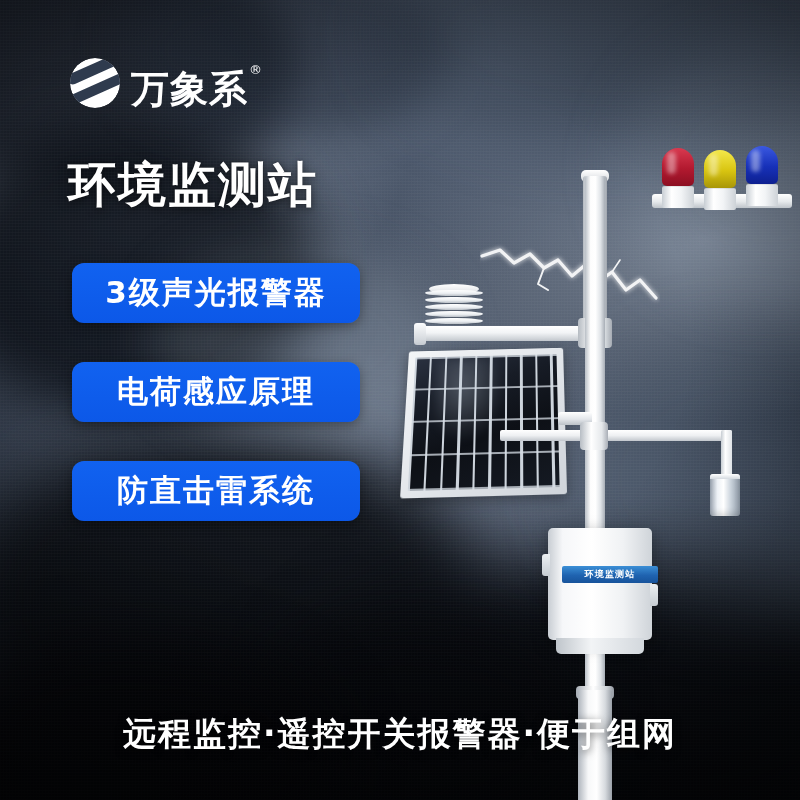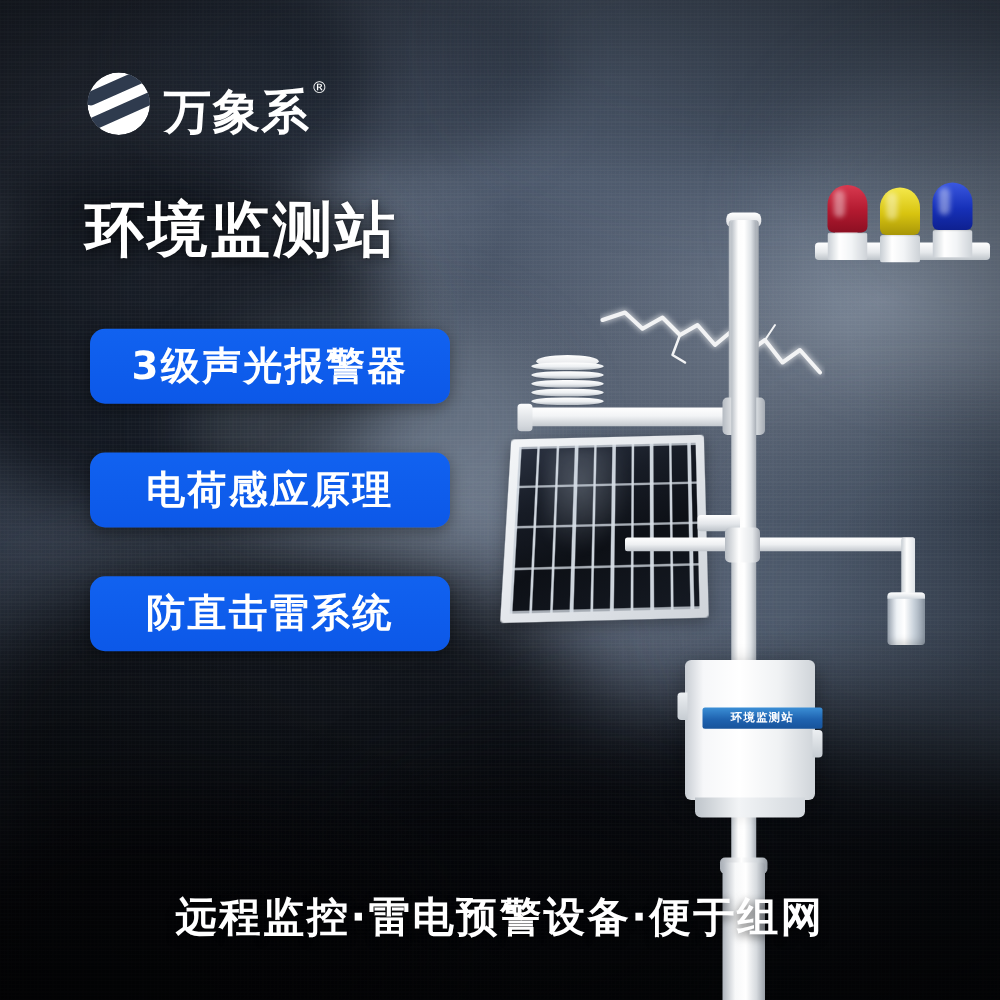--- a/index.html
+++ b/index.html
@@ -389,15 +389,15 @@
   </div>
 
   <div class="headline">环境监测站</div>
 
   <div class="badges">
     <div class="badge">3级声光报警器</div>
     <div class="badge">电荷感应原理</div>
     <div class="badge">防直击雷系统</div>
   </div>
 
-  <div class="tagline">远程监控·雷电预警设备·便于组网</div>
+  <div class="tagline">远程监控·遥控开关报警器·便于组网</div>
 
 </div>
 
 </body></html>

